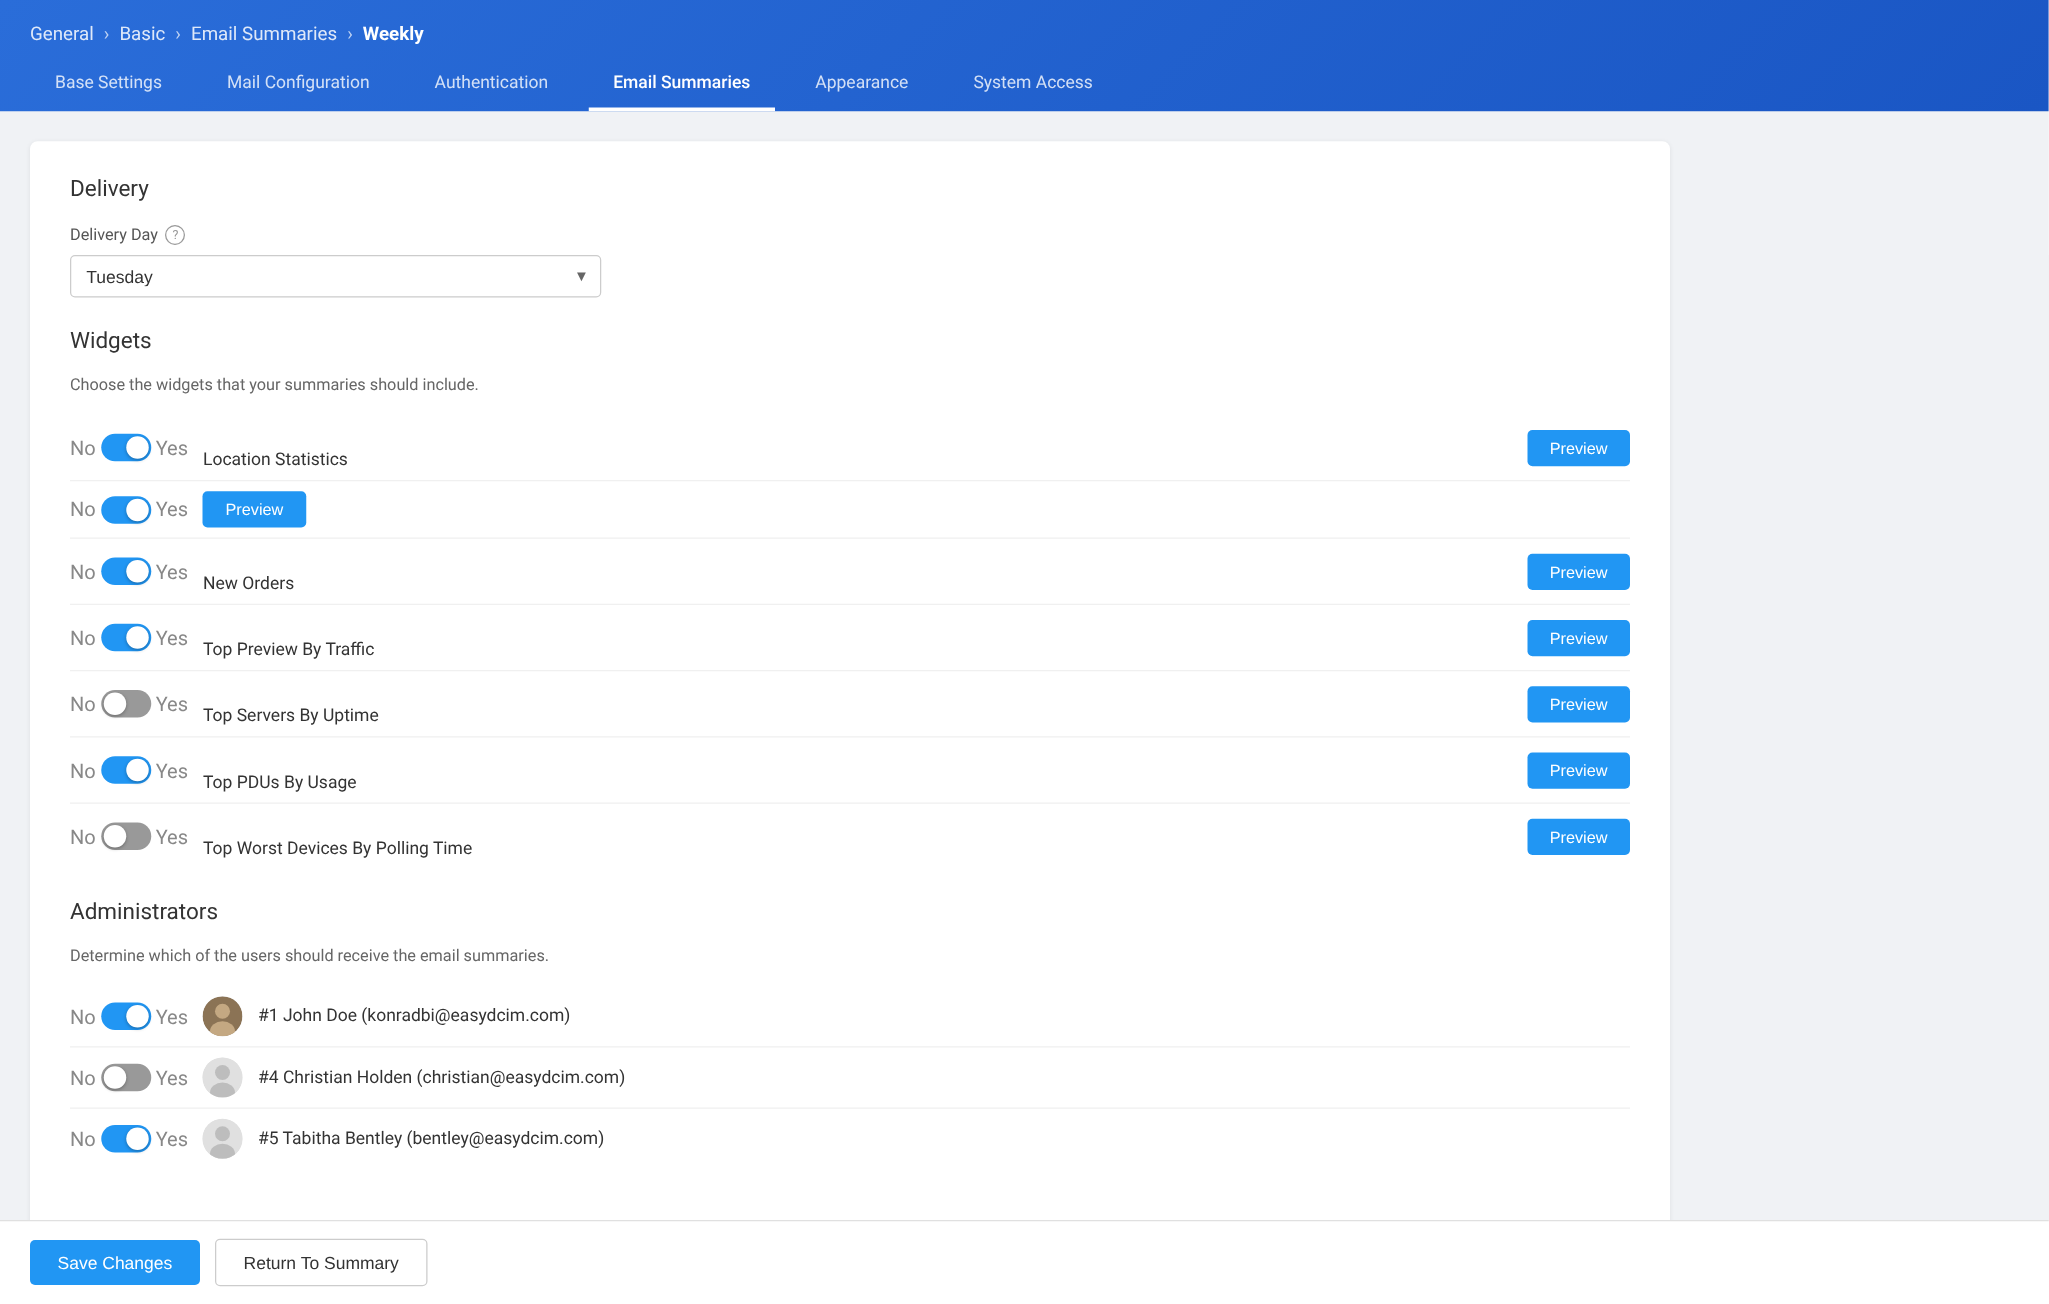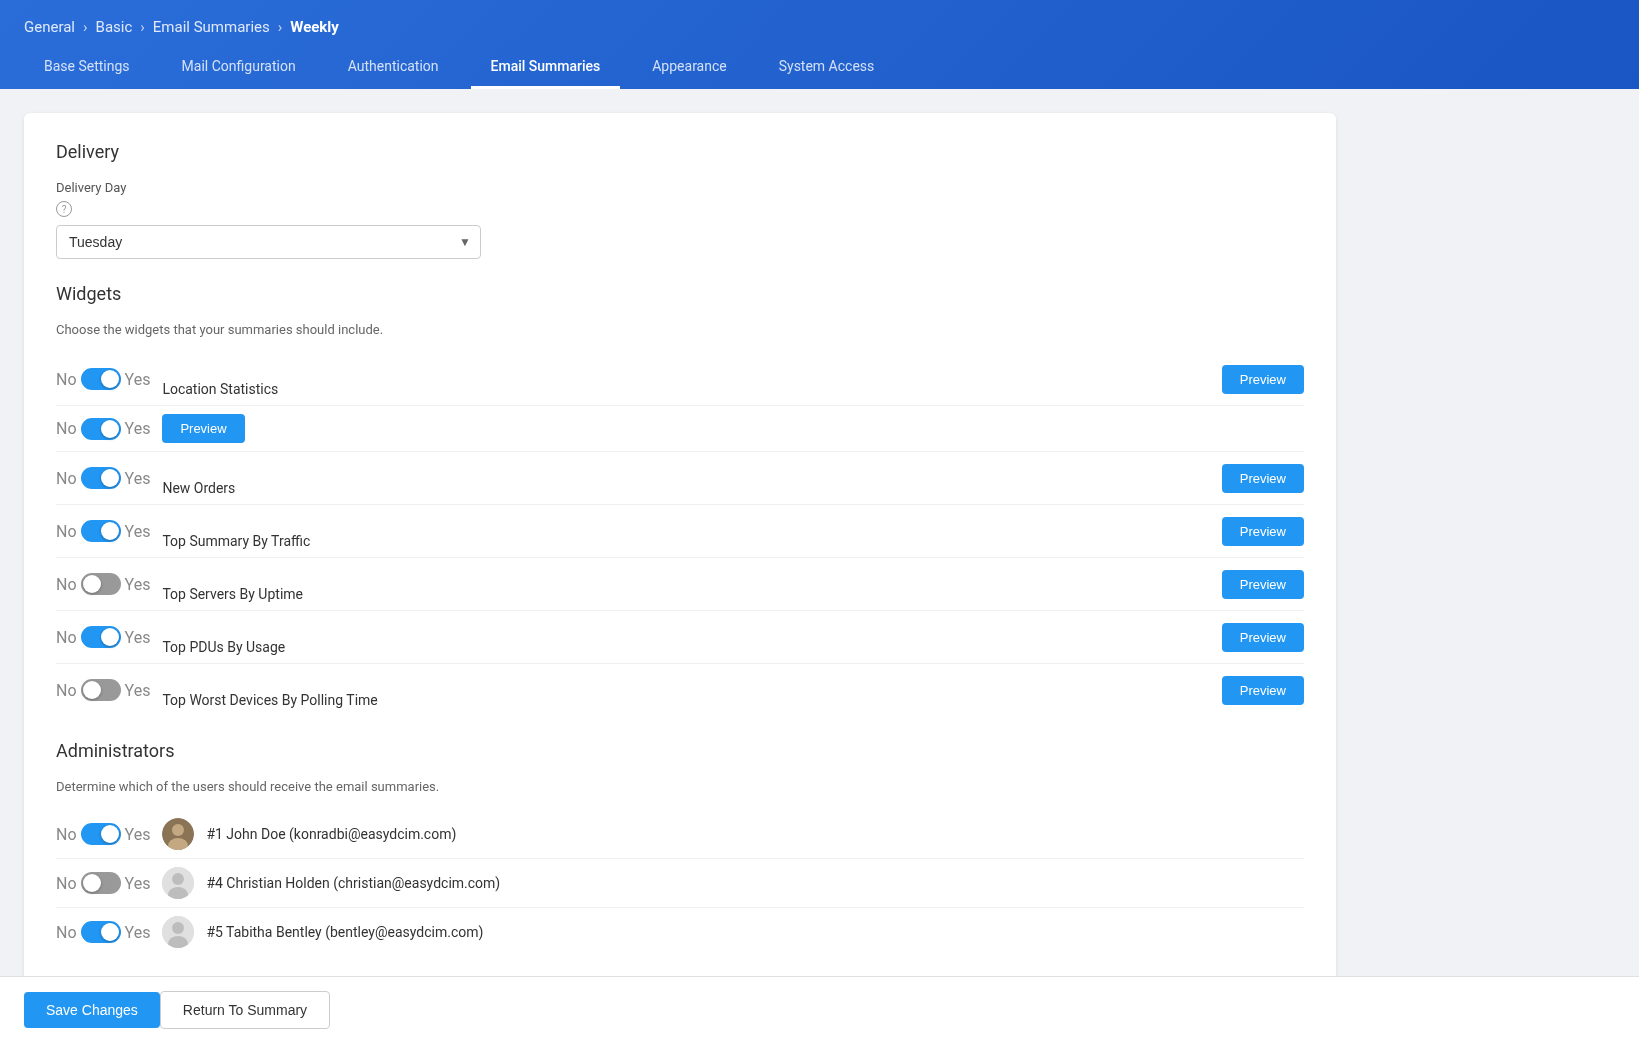--- a/index.html
+++ b/index.html
@@ -40,21 +40,21 @@
     }
 
     .section-title {
       font-size: 18px; font-weight: 400; color: #333;
       margin-bottom: 18px;
     }
 
     
     .delivery-label {
       font-size: 13px; color: #555; margin-bottom: 8px;
-      display: flex; align-items: flex-start; gap: 6px; flex-direction: column;
+      display: flex; align-items: center; gap: 6px;
     }
     .help-icon {
       display: inline-flex; align-items: center; justify-content: center;
       width: 16px; height: 16px; border-radius: 50%;
       border: 1.5px solid #999; font-size: 10px; color: #999; cursor: pointer;
     }
     .select-wrapper {
       position: relative; width: 425px;
     }
     .select-wrapper select {
@@ -130,21 +130,21 @@
     }
     .avatar svg { width: 32px; height: 32px; }
     .admin-name {
       font-size: 14px; color: #333;
     }
 
     
     .footer {
       position: fixed; bottom: 0; left: 0; right: 0;
       background: #fff; border-top: 1px solid #e0e0e0;
-      padding: 14px 24px; display: flex; gap: 0; align-items: center;
+      padding: 14px 24px; display: flex; gap: 12px; align-items: center;
     }
     .save-btn {
       background: #2196f3; color: #fff; border: none;
       padding: 10px 22px; border-radius: 4px; font-size: 14px;
       cursor: pointer; font-weight: 500;
     }
     .return-btn {
       background: #fff; color: #333; border: 1px solid #ccc;
       padding: 10px 22px; border-radius: 4px; font-size: 14px;
       cursor: pointer;
@@ -244,21 +244,21 @@
 
       <div class="widget-row">
         <div class="toggle-group">
           <span class="toggle-label-no">No</span>
           <label class="toggle">
             <input type="checkbox" checked="" style="">
             <span class="toggle-slider on"></span>
           </label>
           <span class="toggle-label-yes">Yes</span>
         </div>
-        <span class="widget-name">Top Summary By Traffic</span>
+        <span class="widget-name">Top Preview By Traffic</span>
         <button class="preview-btn">Preview</button>
       </div>
 
       <div class="widget-row">
         <div class="toggle-group">
           <span class="toggle-label-no">No</span>
           <label class="toggle">
             <input type="checkbox" style="">
             <span class="toggle-slider off"></span>
           </label>

